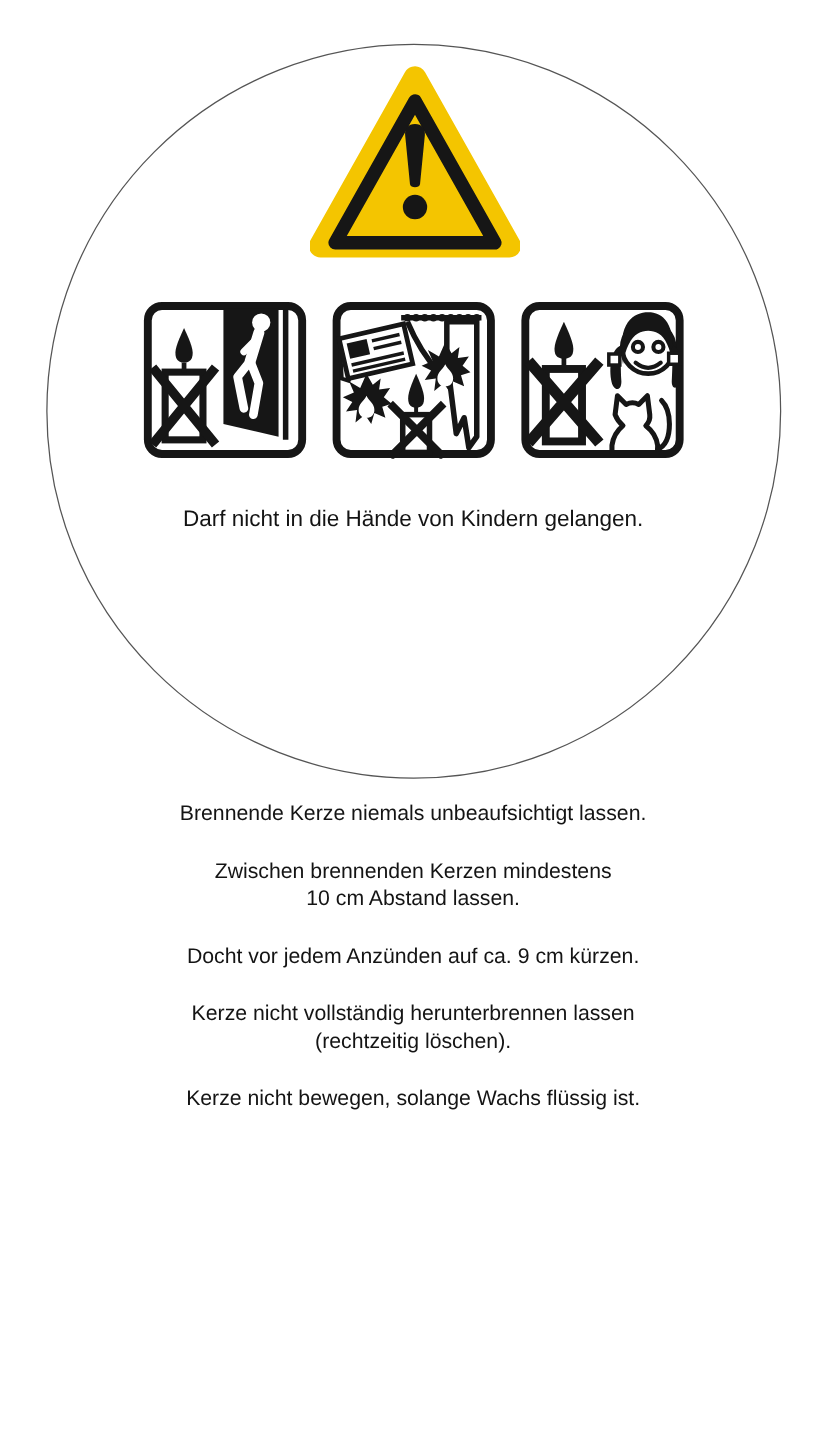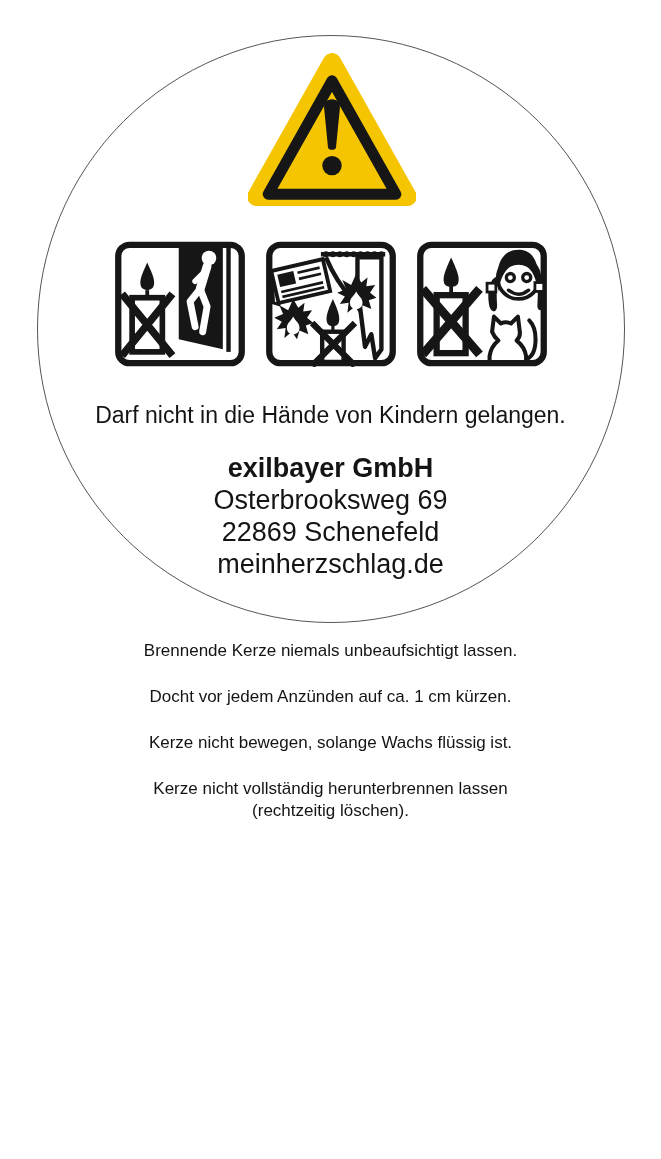--- a/index.html
+++ b/index.html
@@ -5,21 +5,21 @@
   html,body{margin:0;padding:0;background:#fff;}
   .page{position:relative;width:661px;height:1159px;background:#fff;overflow:hidden;
         font-family:"Liberation Sans","DejaVu Sans",sans-serif;color:#141414;}
   .label-circle{position:absolute;left:37px;top:35px;width:586px;height:586px;
         border:1px solid #555;border-radius:50%;background:#fff;}
   .warning-triangle{position:absolute;left:248px;top:52px;}
   .picto-row{position:absolute;left:0;top:241px;width:661px;display:flex;
         justify-content:center;gap:17px;}
   .picto{width:134px;height:126px;display:block;}
   .kids-warning{position:absolute;left:0;top:401px;width:661px;text-align:center;
-        font-size:23px;line-height:28px;}
+        font-size:18px;line-height:28px;}
   .company{position:absolute;left:0;top:452px;width:661px;text-align:center;
         font-size:27px;line-height:32px;}
   .company .name{font-weight:bold;}
   .instructions{position:absolute;left:0;top:640px;width:661px;text-align:center;
         font-size:17px;line-height:22px;}
   .instructions p{margin:0 0 24px 0;}
 </style>
 </head>
 <body>
 
@@ -118,27 +118,22 @@
       <g>
         <path d="M60,72 L61.5,60 L67,65.5 Q71,63.5 75,65.5 L80.5,60 L82,72 Q82.5,76 79.5,79 Q86,84 87,91.5 L87,96 L58,96 L58,91.5 Q59,84 65,79 Q61.5,76 60,72 Z" fill="#fff" stroke="#161616" stroke-width="3.2" stroke-linejoin="round"></path>
         <path d="M87,94 Q94.5,91 94.5,78 Q94.5,68 89.5,63" fill="none" stroke="#161616" stroke-width="3.2" stroke-linecap="round"></path>
       </g>
     </svg>
 
   </div>
 
   <div class="kids-warning">Darf nicht in die Hände von Kindern gelangen.</div>
 
-  <div class="company">
-    <div class="name">exilbayer GmbH</div>
-    <div>Osterbrooksweg 69</div>
-    <div>22869 Schenefeld</div>
-    <div>meinherzschlag.de</div>
-  </div>
 
   <div class="instructions">
       <p>Brennende Kerze niemals unbeaufsichtigt lassen.</p>
-      <p>Docht vor jedem Anzünden auf ca. 1 cm kürzen.</p>
+      <p>Zwischen brennenden Kerzen mindestens<br>10 cm Abstand lassen.</p>
+      <p>Docht vor jedem Anzünden auf ca. 9 cm kürzen.</p>
+      <p>Kerze nicht vollständig herunterbrennen lassen<br>(rechtzeitig löschen).</p>
       <p>Kerze nicht bewegen, solange Wachs flüssig ist.</p>
-      <p>Kerze nicht vollständig herunterbrennen lassen<br>(rechtzeitig löschen).</p>
     </div>
 
 </div>
 
 </body></html>

